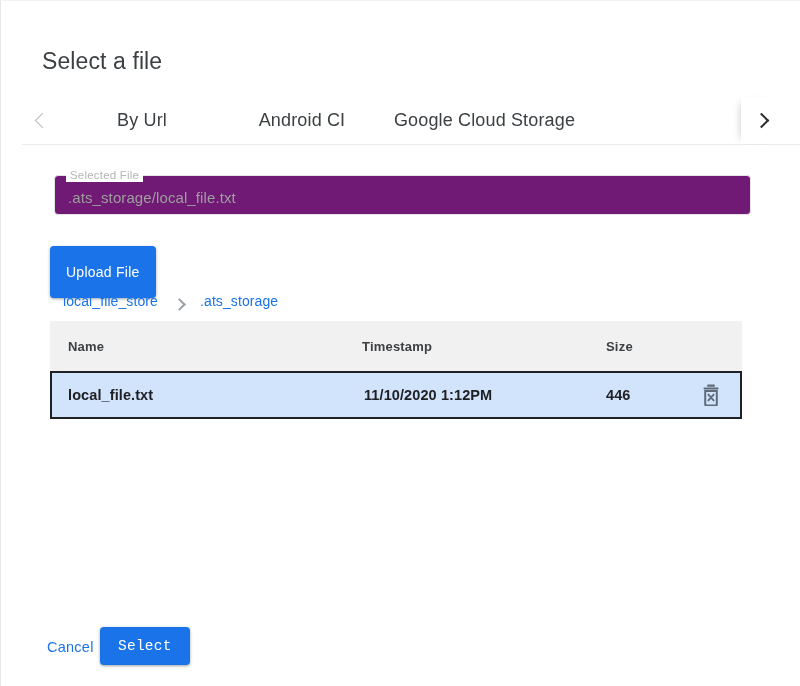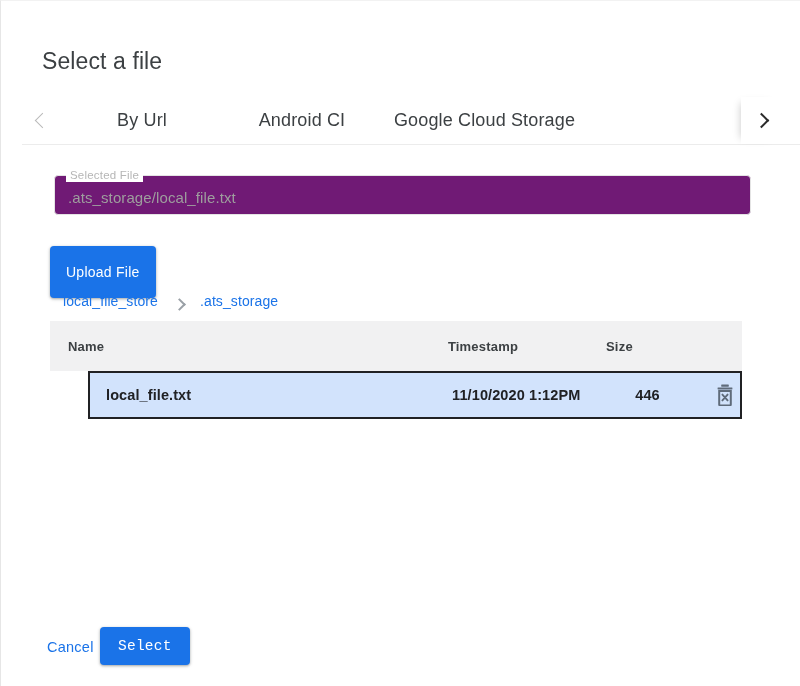--- a/index.html
+++ b/index.html
@@ -223,24 +223,23 @@
     background: #f1f1f2;
   }
   .file-row {
     display: flex;
     align-items: center;
     height: 48px;
     background: #d2e3fc;
     border: 2px solid #202124;
     box-sizing: border-box;
     cursor: pointer;
-    margin-left: 38px;
   }
   .col-name      { width: 312px; padding-left: 18px; box-sizing: border-box; }
-  .col-timestamp { width: 242px; box-sizing: border-box; text-align: center; }
+  .col-timestamp { width: 242px; box-sizing: border-box; }
   .col-size      { width: 76px;  box-sizing: border-box; text-align: right; }
   .col-actions   { flex: 1; display: flex; align-items: center; justify-content: center; }
 
   #file-table-header .col-name,
   #file-table-header .col-timestamp,
   #file-table-header .col-size {
     font-size: 13px;
     color: #3c4043;
     letter-spacing: 0.2px;
   }

